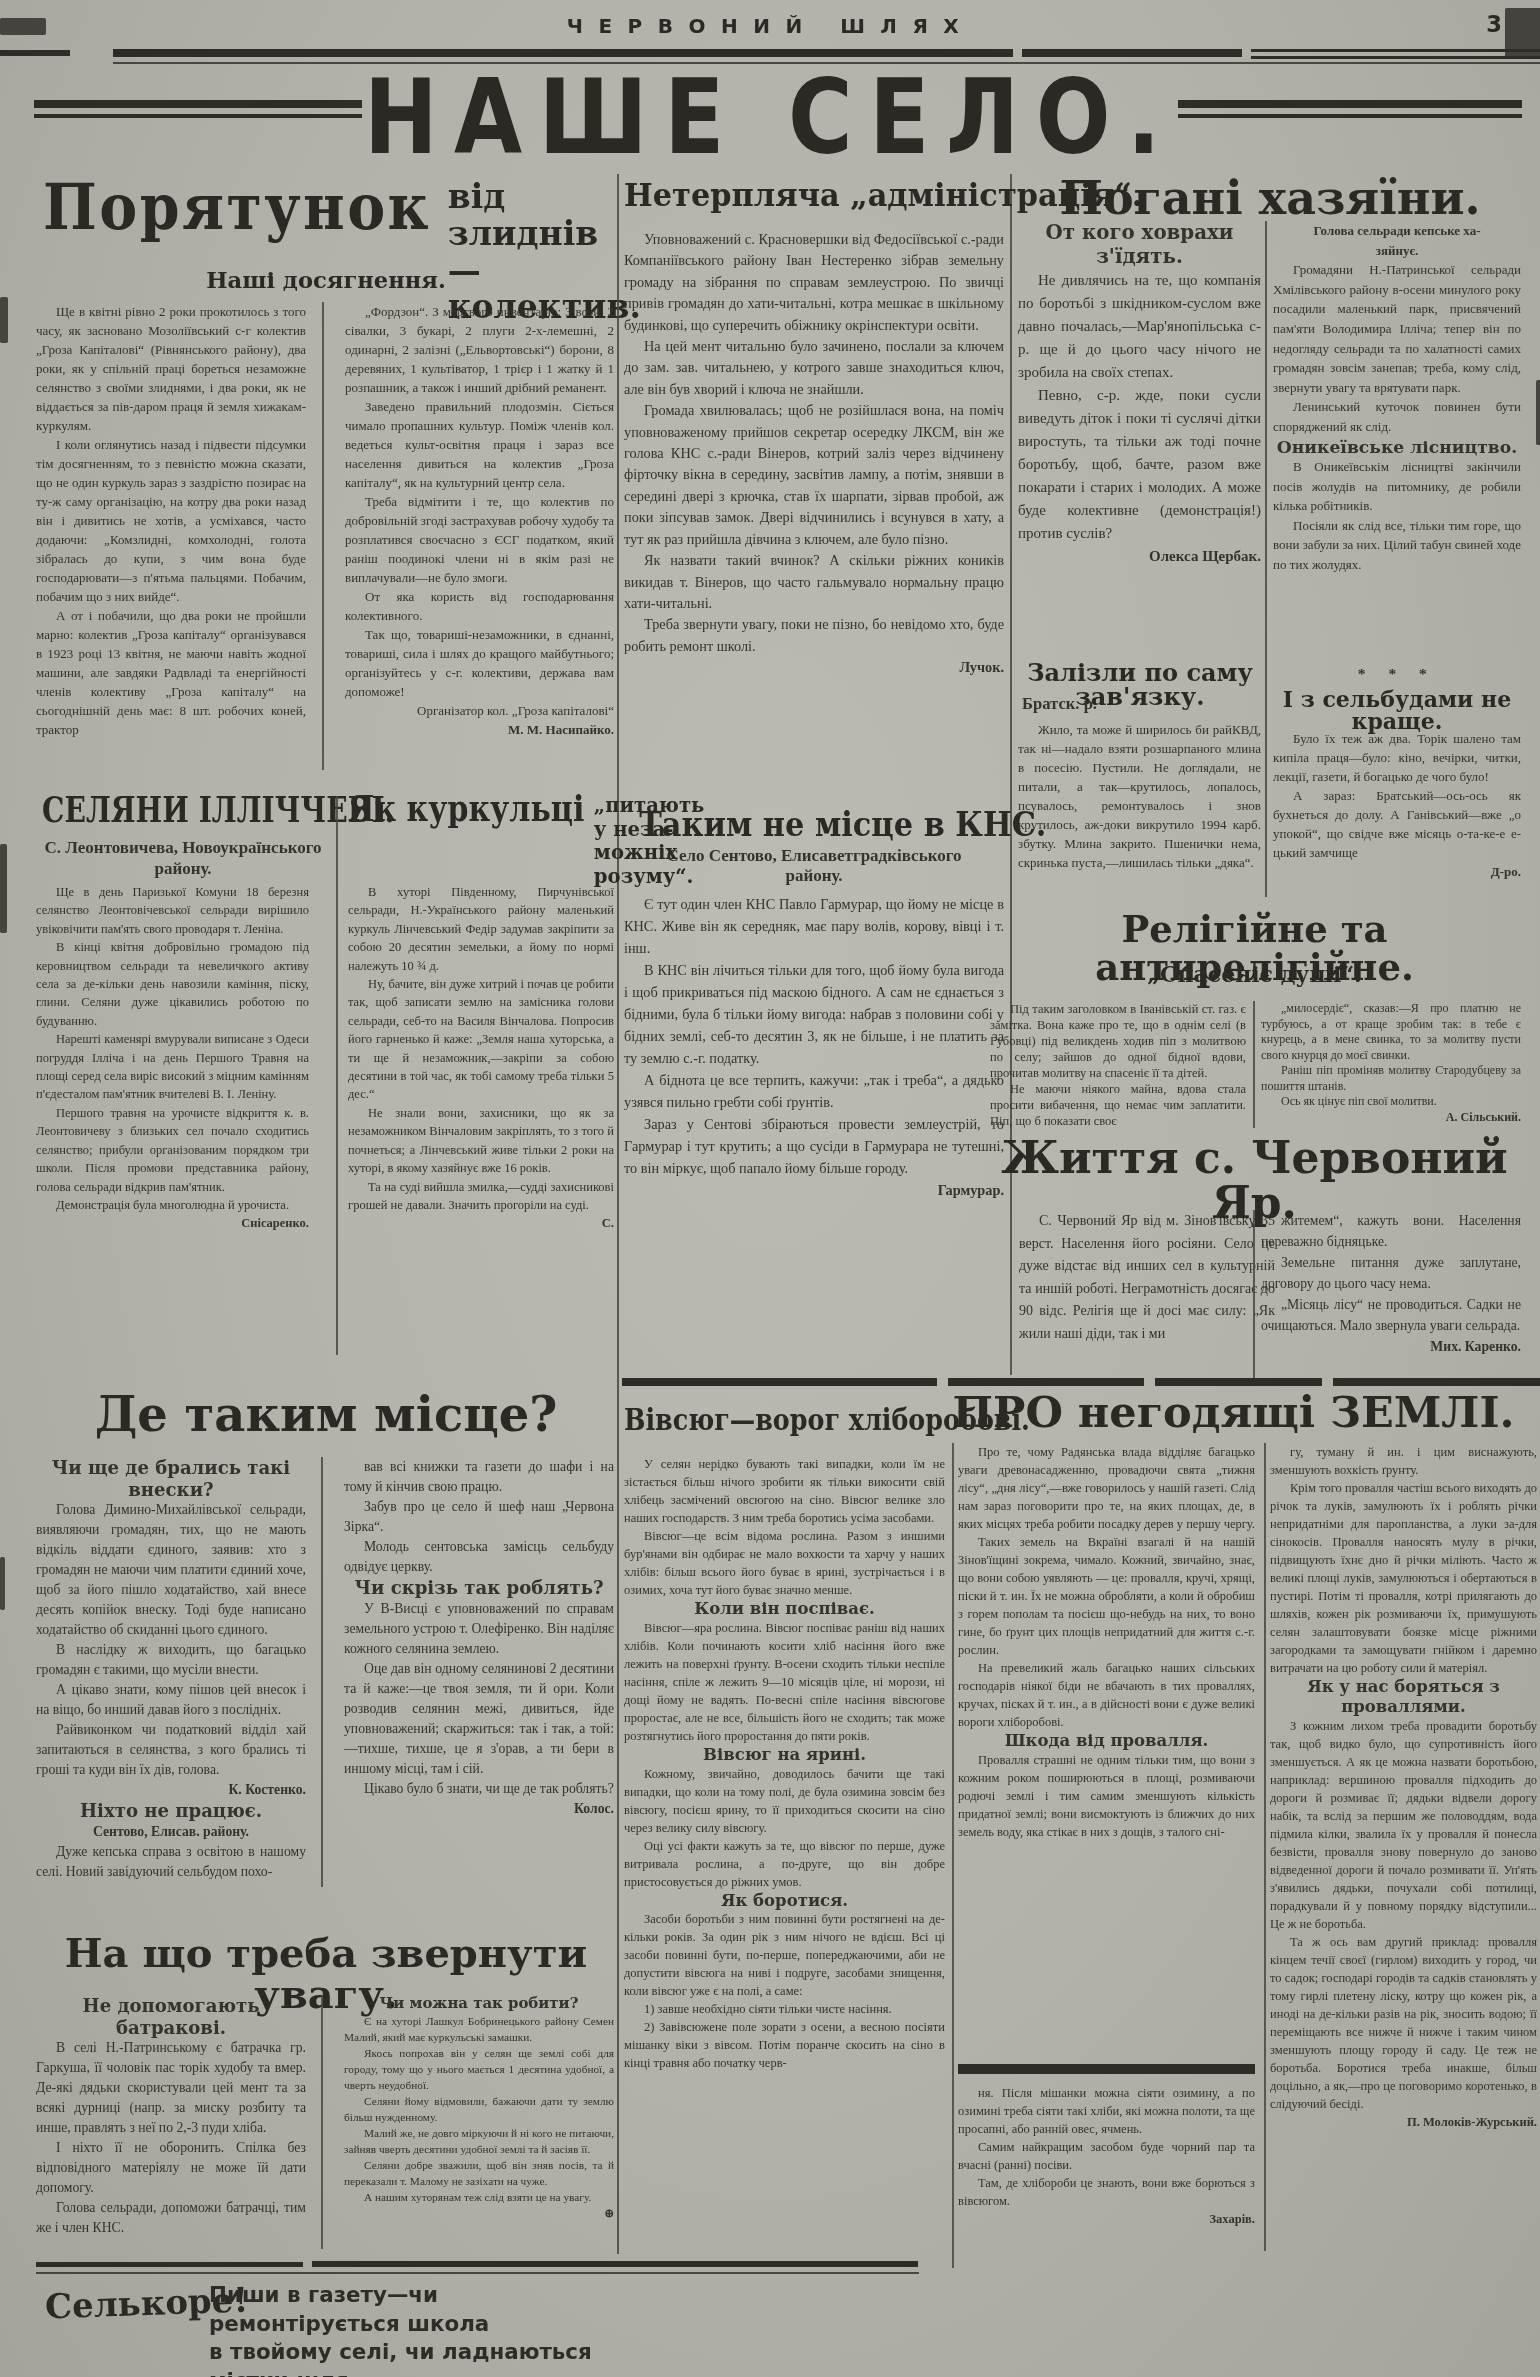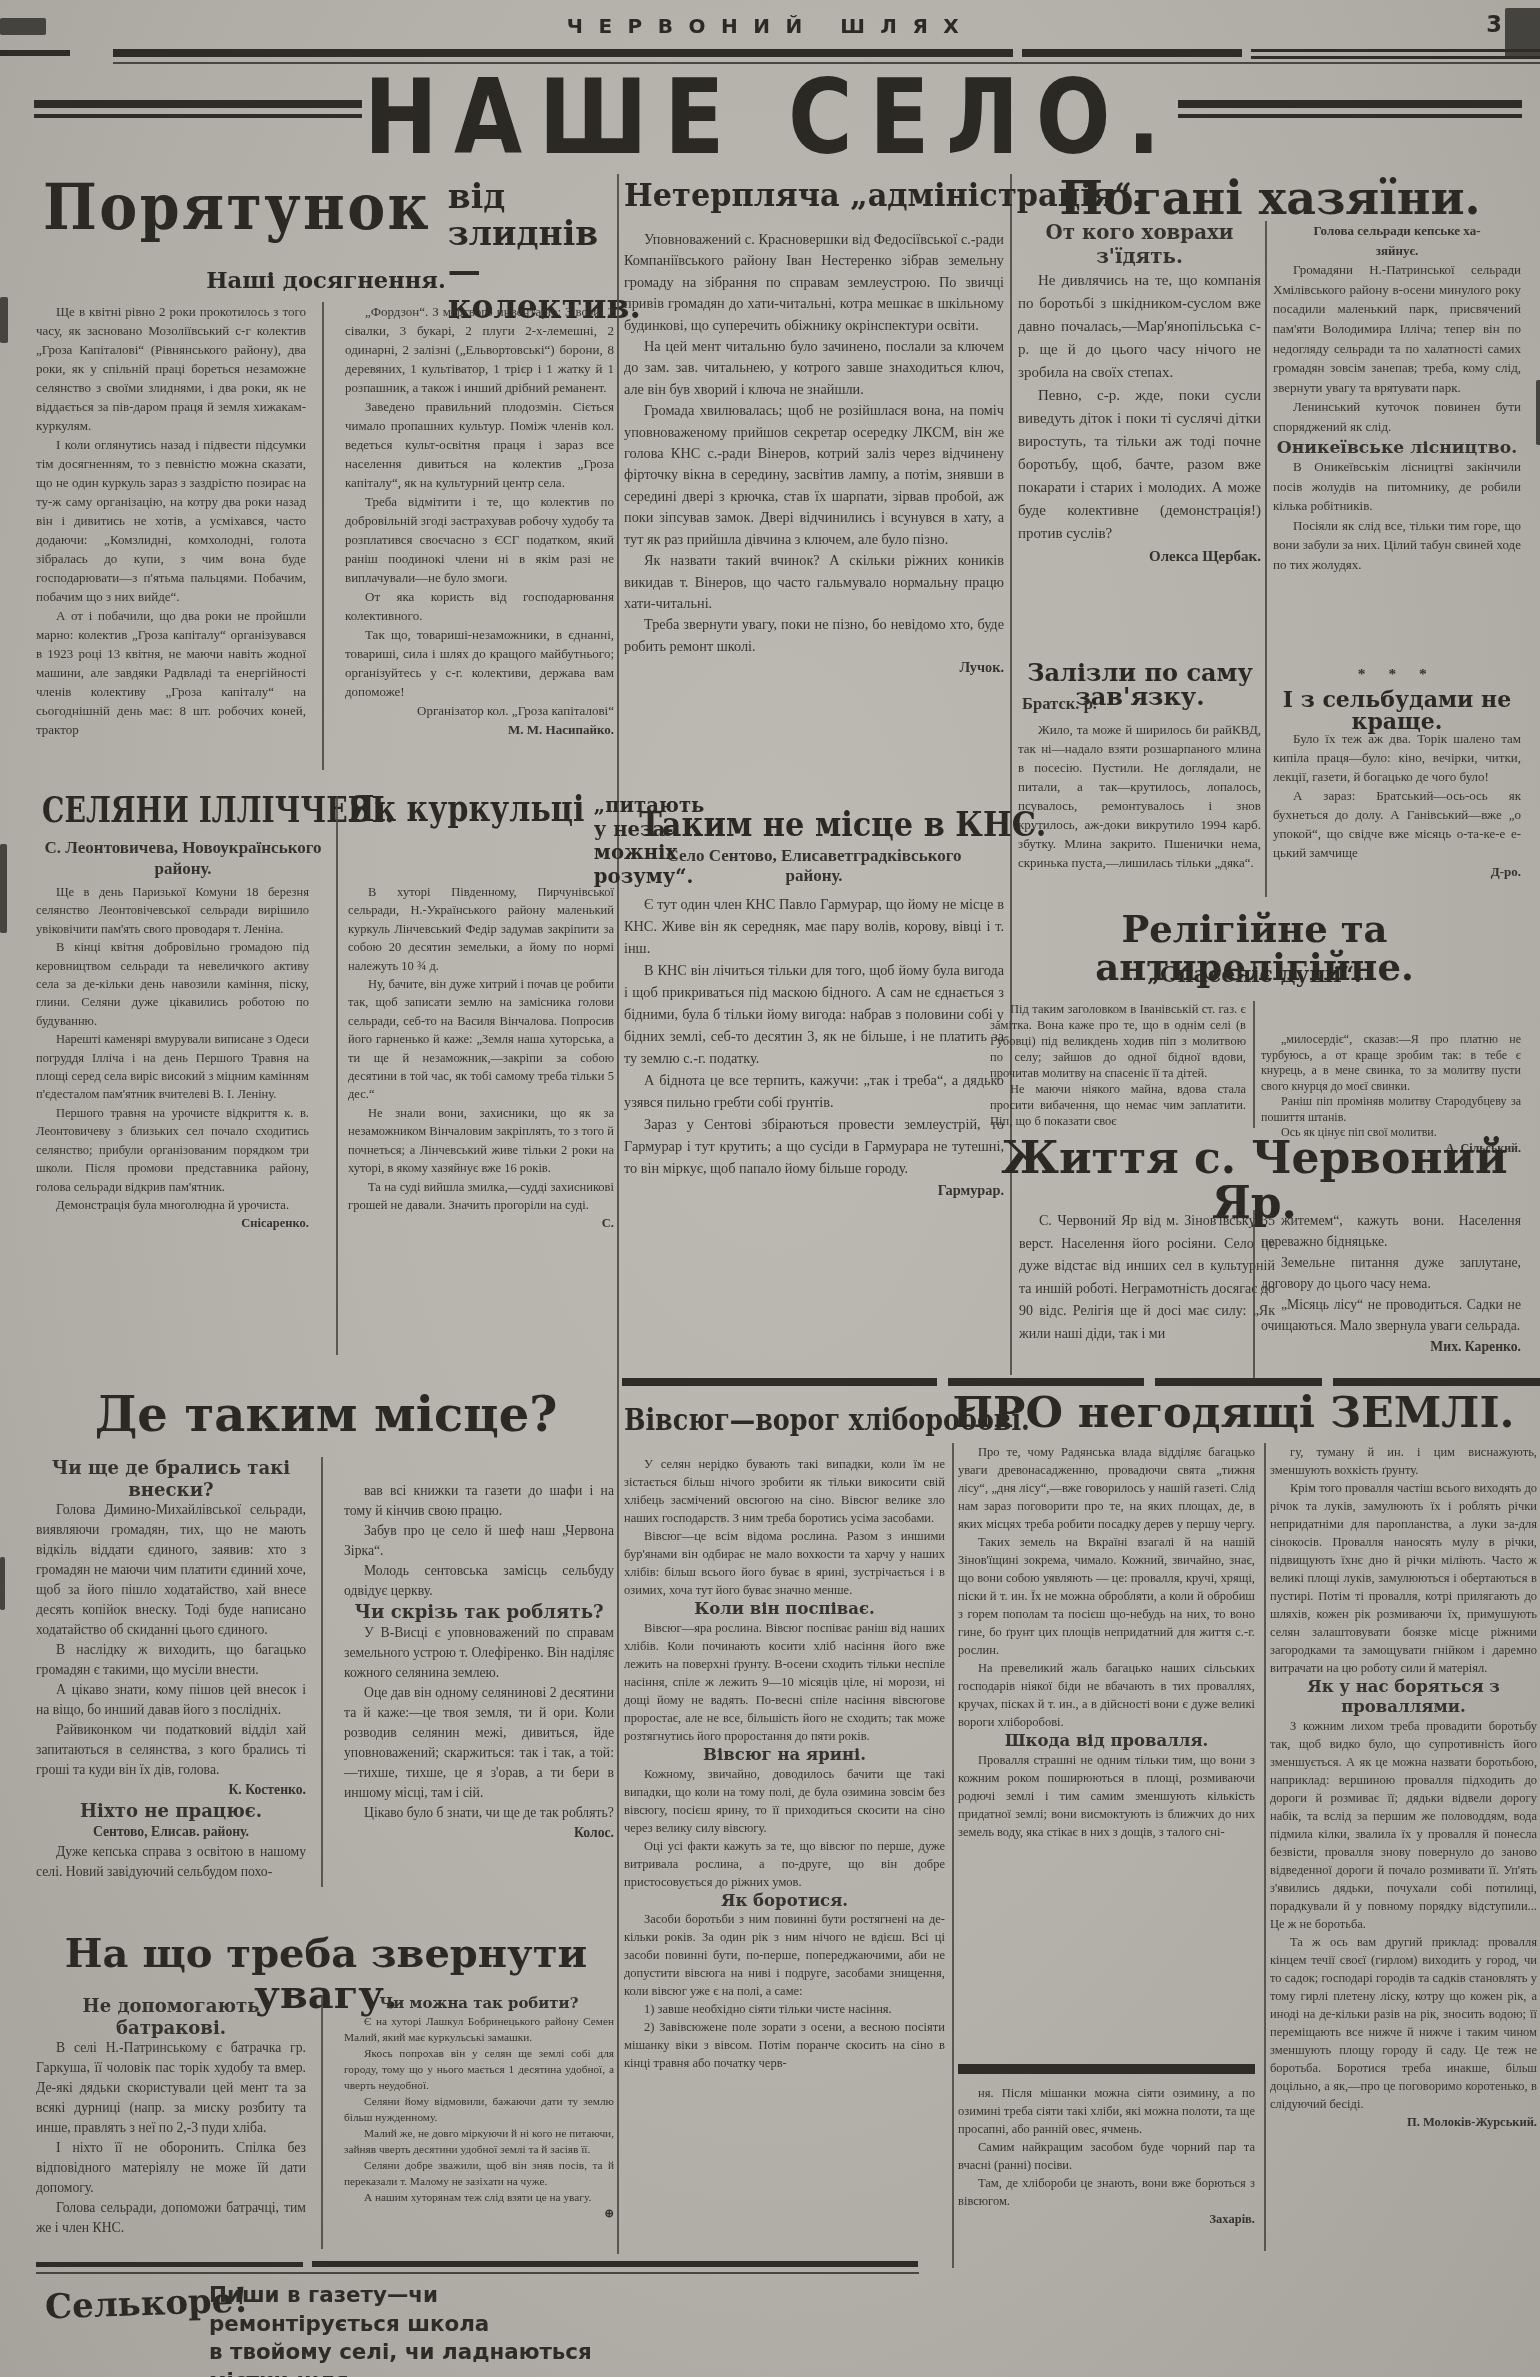--- a/index.html
+++ b/index.html
@@ -128,21 +128,21 @@
       <p class="it-p">А зараз: Братський—ось-ось як бухнеться до долу. А Ганівський—вже „о упокой“, що свідче вже місяць о-та-ке-е е-цький замчище</p>
       <div class="it-sig">Д-ро.</div>
     </div>
 
   <div class="abs h ctr" style="left:987px;top:911px;width:535px;font-size:37px;">Релігійне та антирелігійне.</div>
   <div class="abs h ctr" style="left:987px;top:963px;width:535px;font-size:22px;">„Спасеніє душі“.</div>
   <div class="abs col" style="left:990px;top:1001px;width:256px;height:132px;font-size:12.5px;line-height:16px;">
       <p class="it-p">Під таким заголовком в Іванівській ст. газ. є замітка. Вона каже про те, що в однім селі (в Губовці) під великдень ходив піп з молитвою по селу; зайшов до одної бідної вдови, прочитав молитву на спасеніє її та дітей.</p>
       <p class="it-p">Не маючи ніякого майна, вдова стала просити вибачення, що немає чим заплатити. Піп, що б показати своє</p>
     </div>
-  <div class="abs col" style="left:1261px;top:1001px;width:260px;height:132px;font-size:12px;line-height:15.5px;margin-top:31px;">
+  <div class="abs col" style="left:1261px;top:1001px;width:260px;height:132px;font-size:12px;line-height:15.5px;">
       <p class="it-p">„милосердіє“, сказав:—Я про платню не турбуюсь, а от краще зробим так: в тебе є кнурець, а в мене свинка, то за молитву пусти свого кнурця до моєї свинки.</p>
       <p class="it-p">Раніш піп проміняв молитву Стародубцеву за пошиття штанів.</p>
       <p class="it-p">Ось як цінує піп свої молитви.</p>
       <div class="it-sig">А. Сільський.</div>
     </div>
   <div class="vr" style="left:1253px;top:1001px;height:127px;"></div>
 
   <div class="abs h ctr" style="left:987px;top:1136px;width:535px;font-size:44px;">Життя с. Червоний Яр.</div>
   <div class="abs col" style="left:990px;top:1210px;width:256px;height:177px;font-size:14px;line-height:22.6px;margin-left:29px;">
       <p class="it-p">С. Червоний Яр від м. Зінов'ївську 35 верст. Населення його росіяни. Село це дуже відстає від инших сел в культурній та иншій роботі. Неграмотність досягає до 90 відс. Релігія ще й досі має силу: „Як жили наші діди, так і ми</p>
@@ -186,21 +186,21 @@
       <div class="it-sub">Чи ще де брались такі внески?</div>
       <p class="it-p">Голова Димино-Михайлівської сельради, виявляючи громадян, тих, що не мають відкіль віддати єдиного, заявив: хто з громадян не маючи чим платити єдиний хоче, щоб за його пішло ходатайство, хай внесе десять копійок внеску. Тоді буде написано ходатайство об скиданні цього єдиного.</p>
       <p class="it-p">В наслідку ж виходить, що багацько громадян є такими, що мусіли внести.</p>
       <p class="it-p">А цікаво знати, кому пішов цей внесок і на віщо, бо инший давав його з послідніх.</p>
       <p class="it-p">Райвиконком чи податковий відділ хай запитаються в селянства, з кого брались ті гроші та куди він їх дів, голова.</p>
       <div class="it-sig">К. Костенко.</div>
       <div class="it-sub">Ніхто не працює.</div>
       <div class="it-place">Сентово, Елисав. району.</div>
       <p class="it-p">Дуже кепська справа з освітою в нашому селі. Новий завідуючий сельбудом похо-</p>
     </div>
-  <div class="abs col" style="left:344px;top:1457px;width:270px;height:434px;font-size:13.7px;line-height:20px;margin-top:24px;">
+  <div class="abs col" style="left:344px;top:1457px;width:270px;height:434px;font-size:13.7px;line-height:20px;">
       <p class="it-p">вав всі книжки та газети до шафи і на тому й кінчив свою працю.</p>
       <p class="it-p">Забув про це село й шеф наш „Червона Зірка“.</p>
       <p class="it-p">Молодь сентовська замісць сельбуду одвідує церкву.</p>
       <div class="it-sub">Чи скрізь так роблять?</div>
       <p class="it-p">У В-Висці є уповноважений по справам земельного устрою т. Олефіренко. Він наділяє кожного селянина землею.</p>
       <p class="it-p">Оце дав він одному селянинові 2 десятини та й каже:—це твоя земля, ти й ори. Коли розводив селянин межі, дивиться, йде уповноважений; скаржиться: так і так, а той:—тихше, тихше, це я з'орав, а ти бери в иншому місці, там і сій.</p>
       <p class="it-p">Цікаво було б знати, чи ще де так роблять?</p>
       <div class="it-sig">Колос.</div>
     </div>
   <div class="vr" style="left:321px;top:1457px;height:430px;"></div>

